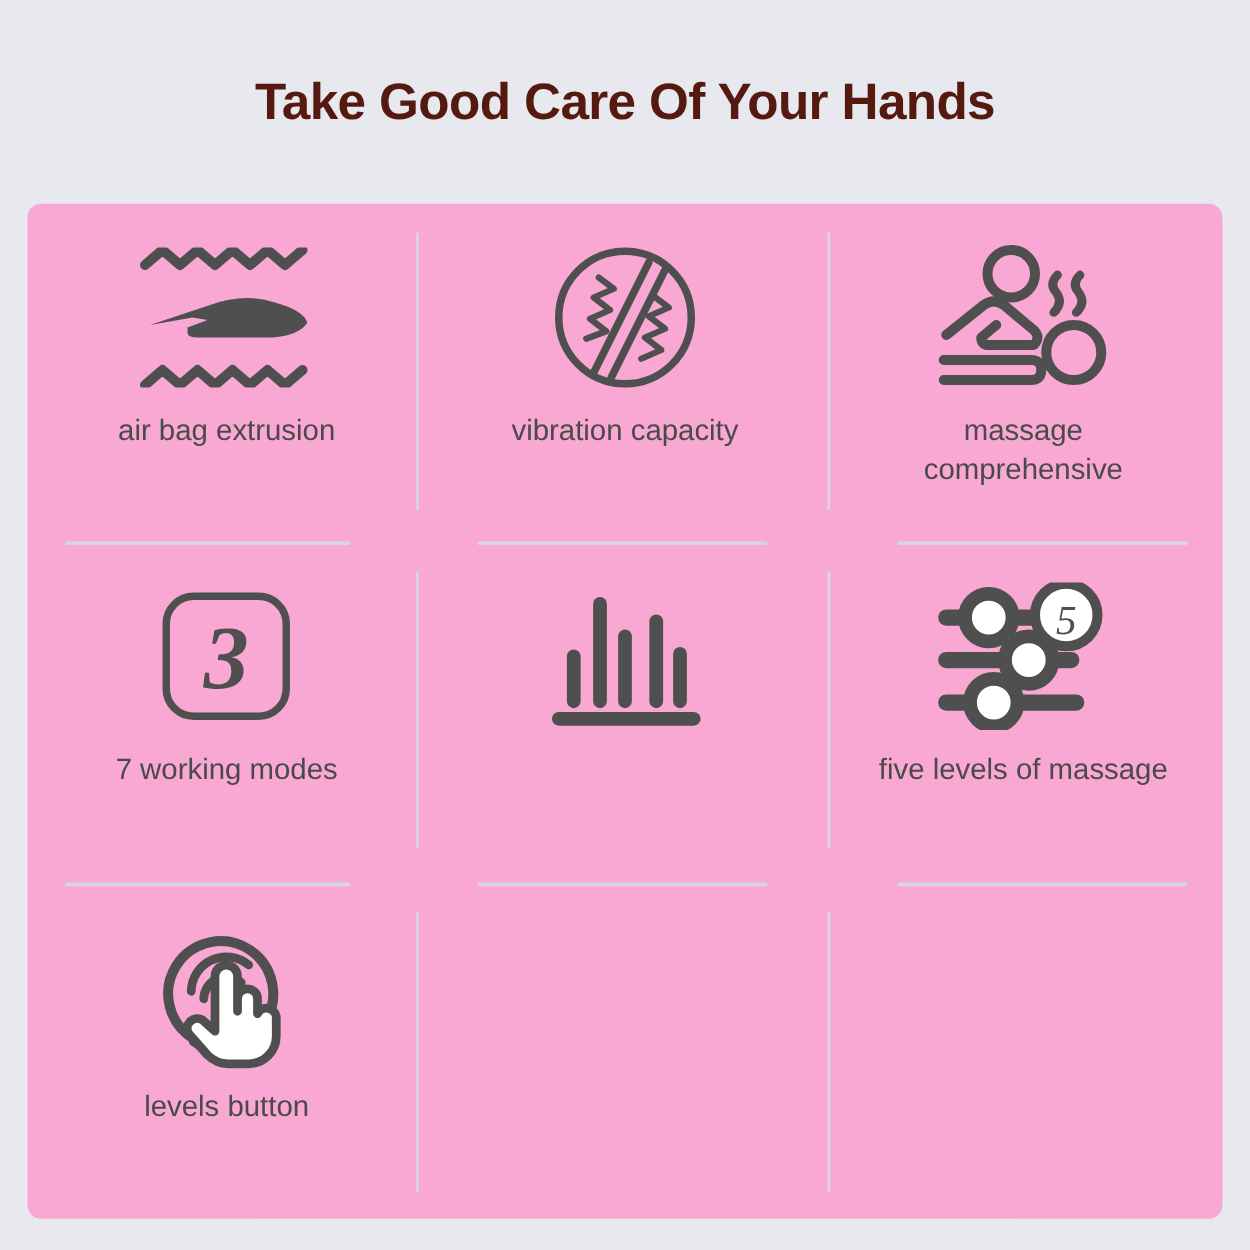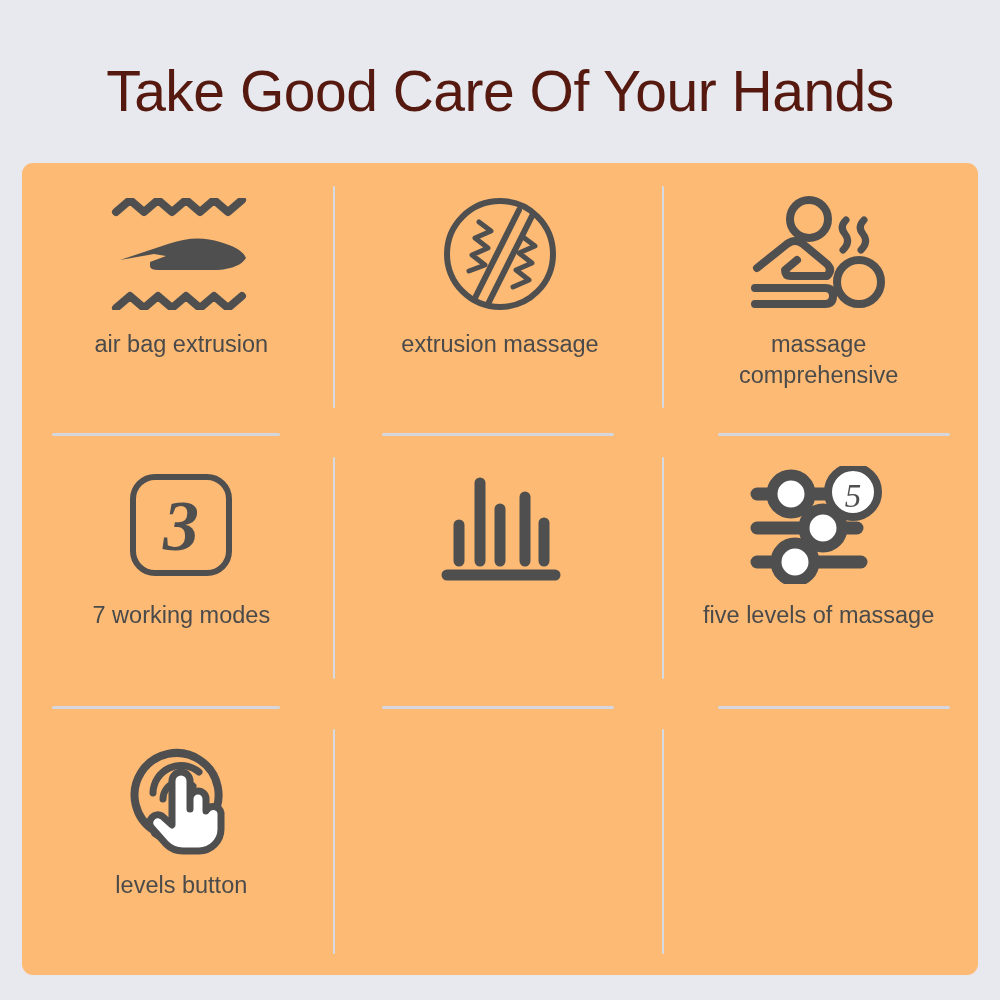--- a/index.html
+++ b/index.html
@@ -22,34 +22,34 @@
     box-sizing: border-box;
   }
 
   .page-title {
     position: absolute;
     top: 58px;
     left: 0;
     width: 1000px;
     text-align: center;
     color: #55190f;
-    font-size: 57px;
-    font-weight: normal;
+    font-size: 41px;
+    font-weight: bold;
     letter-spacing: -0.5px;
     font-family: "Liberation Sans", sans-serif;
     white-space: nowrap;
   }
 
   .feature-card {
     position: absolute;
     left: 22px;
     top: 163px;
     width: 956px;
     height: 812px;
-    background: #fdba74;
+    background: #f9a8d4;
     border-radius: 11px;
     box-sizing: border-box;
   }
 
   .grid {
     position: absolute;
     inset: 0;
     display: grid;
     grid-template-columns: 1fr 1fr 1fr;
     grid-template-rows: 1fr 1fr 1fr;
@@ -151,21 +151,21 @@
         <div class="icon-wrap">
           <svg width="118" height="118" viewBox="0 0 118 118" fill="none">
             <circle cx="59" cy="59" r="53" stroke="#4f4f4f" stroke-width="6"></circle>
             <line x1="34" y1="103" x2="78" y2="15" stroke="#4f4f4f" stroke-width="6" stroke-linecap="round"></line>
             <line x1="48" y1="107" x2="92" y2="19" stroke="#4f4f4f" stroke-width="6" stroke-linecap="round"></line>
             <polyline points="28,76 44,70 31,60 47,53 34,43 50,36 38,27" stroke="#4f4f4f" stroke-width="5" stroke-linecap="round" stroke-linejoin="round"></polyline>
             <polyline points="72,92 88,85 75,75 91,68 78,58 94,51 82,42" stroke="#4f4f4f" stroke-width="5" stroke-linecap="round" stroke-linejoin="round"></polyline>
           </svg>
         </div>
         <div class="cell-label">
-          <div>extrusion massage</div>
+          <div>vibration capacity</div>
         </div>
       </div>
 
 
       <div class="cell">
         <div class="icon-wrap">
           <svg width="144" height="120" viewBox="0 0 144 120" fill="none">
             <circle cx="62" cy="25" r="19" stroke="#4f4f4f" stroke-width="8" fill="none"></circle>
             <path d="M10 74 L40 50 Q48 44 56 50 L80 70 Q86 76 80 82 L44 82 Q38 82 38 76 L50 66" stroke="#4f4f4f" stroke-width="8" fill="none" stroke-linecap="round" stroke-linejoin="round"></path>
             <path d="M8 94 L78 94 Q86 94 86 102 Q86 110 78 110 L8 110" stroke="#4f4f4f" stroke-width="8" fill="none" stroke-linecap="round" stroke-linejoin="round"></path>

